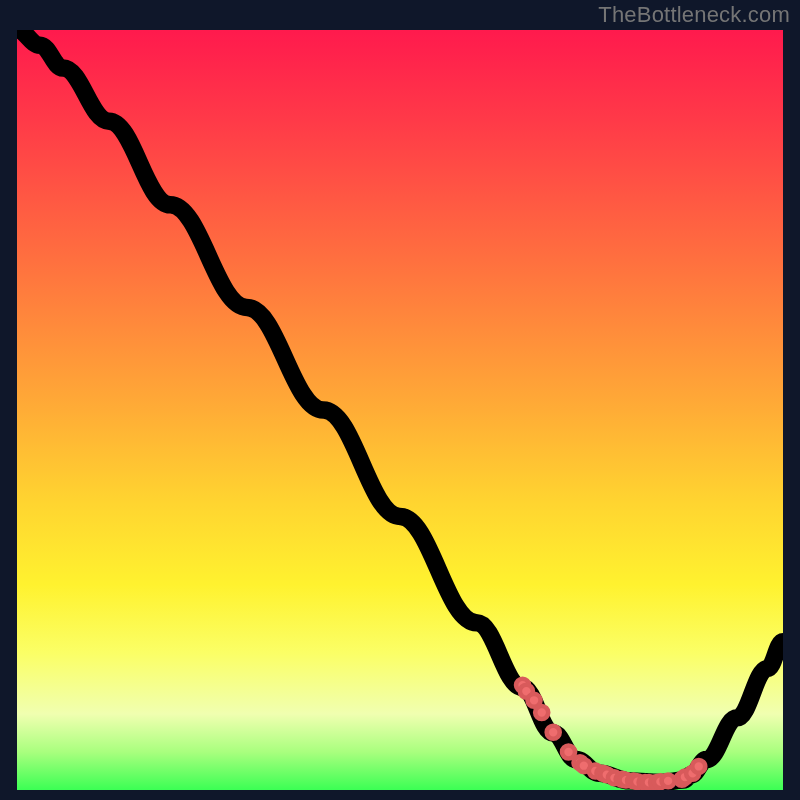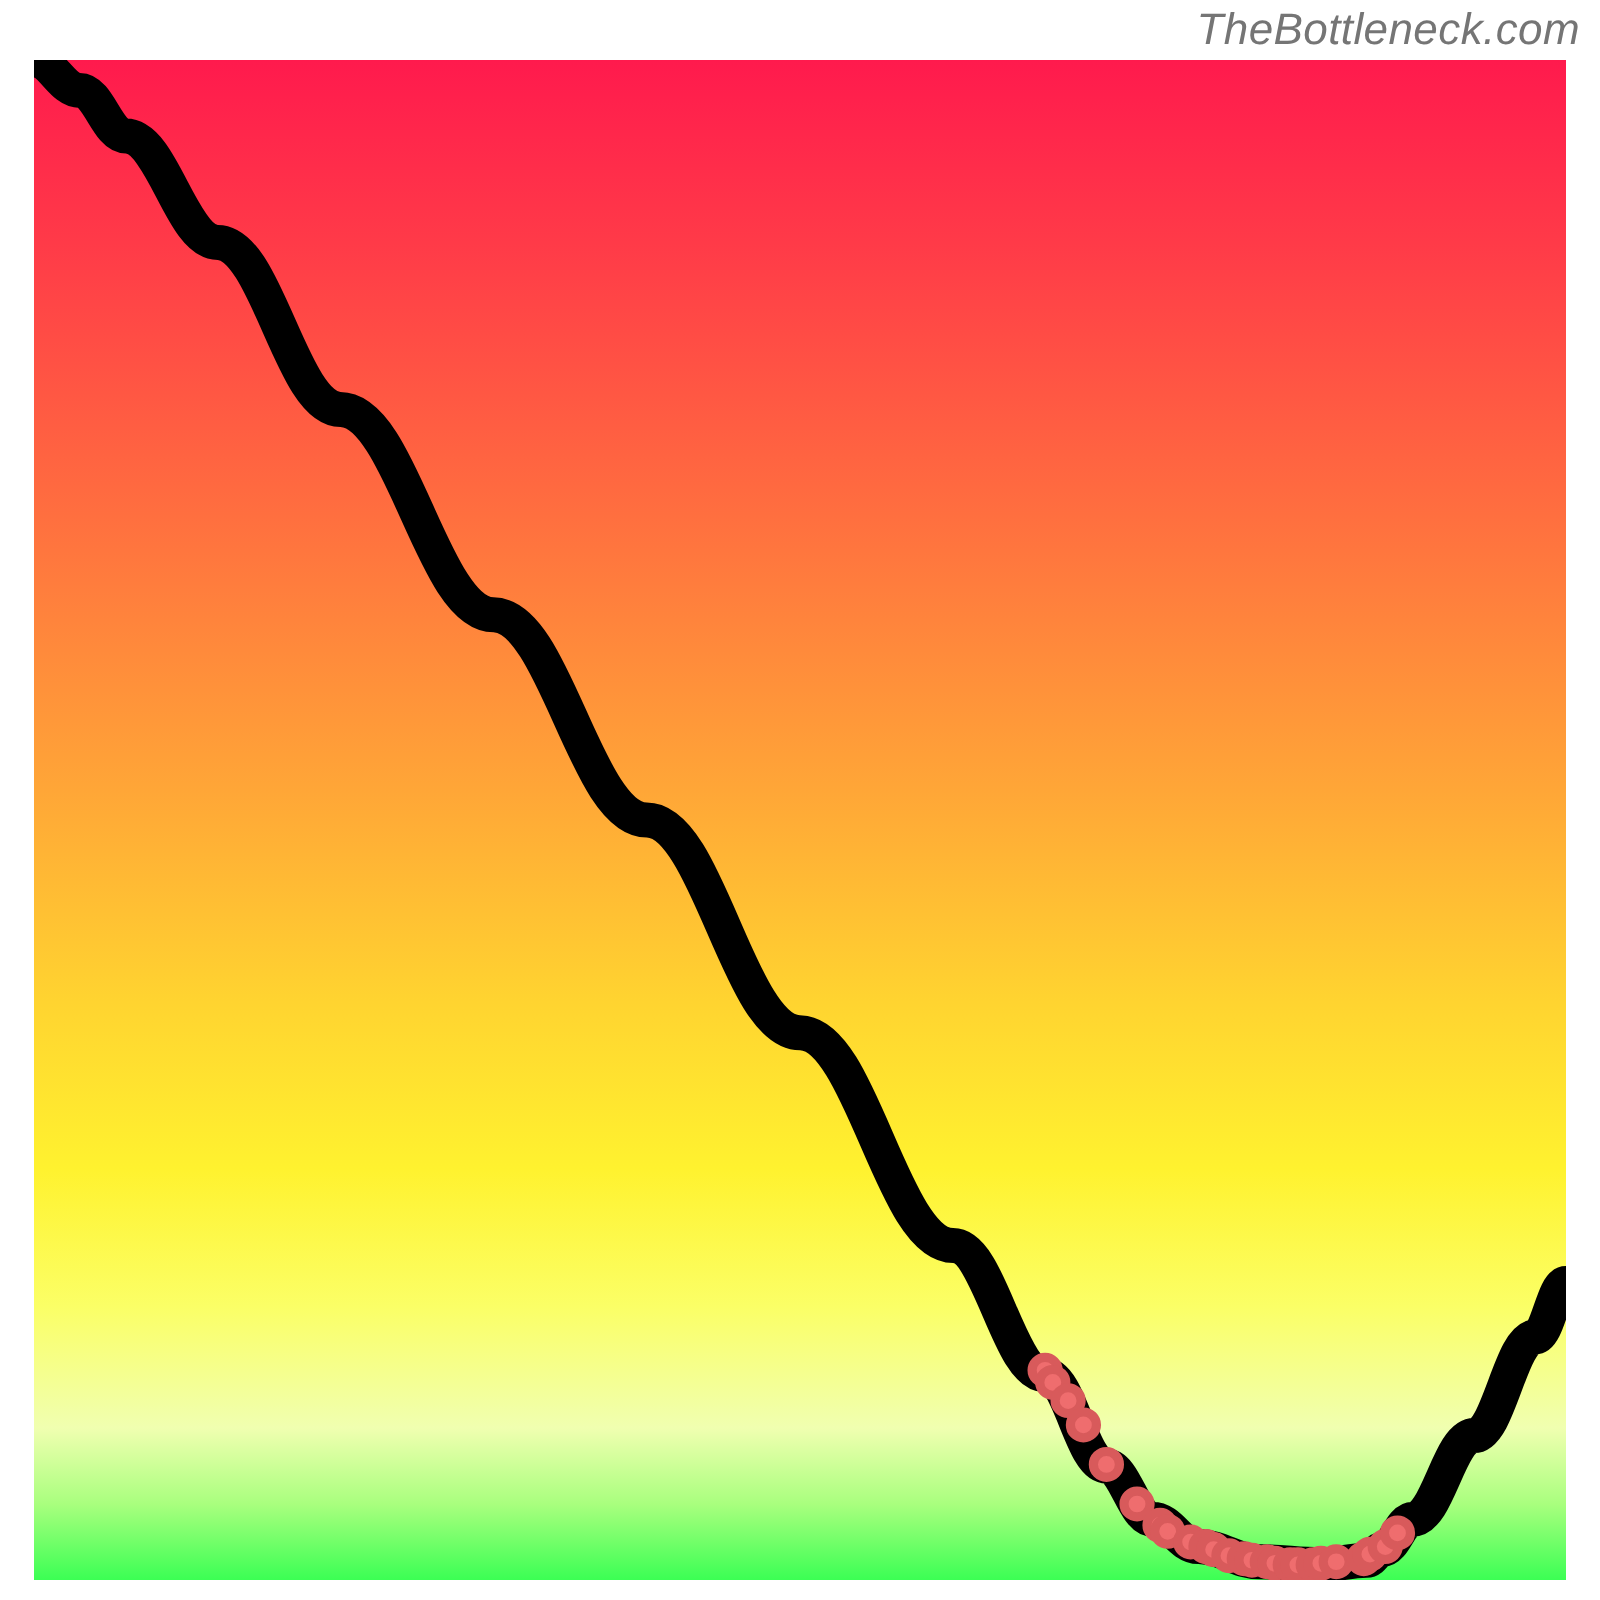--- a/index.html
+++ b/index.html
@@ -7,22 +7,21 @@
     padding: 0;
     width: 800px;
     height: 800px;
     background: #000;
     overflow: hidden;
   }
   .frame {
     position: relative;
     width: 800px;
     height: 800px;
-    background: #ffffff;
-    font-style: italic;
+    background: #0f172a;
   }
   .watermark {
     position: absolute;
     top: 2px;
     right: 10px;
     font-family: Arial, Helvetica, sans-serif;
     font-size: 22px;
     color: #757575;
     letter-spacing: 0.2px;
     font-weight: 500;

